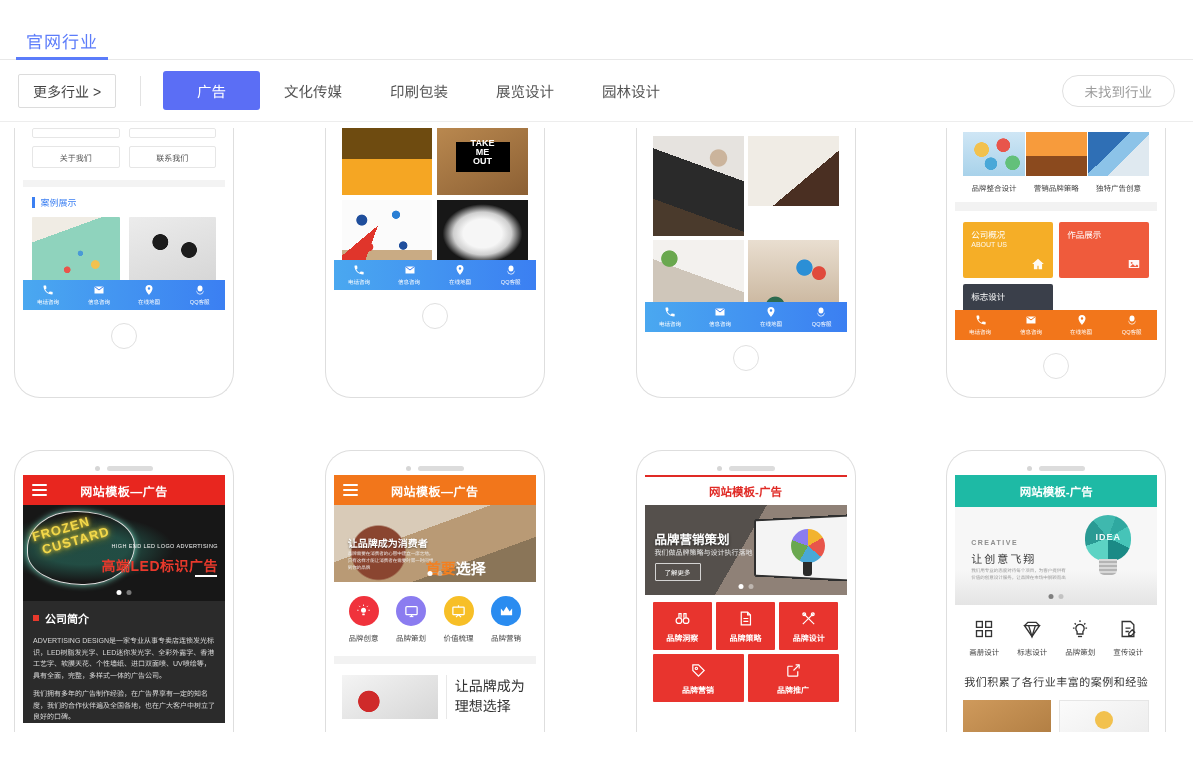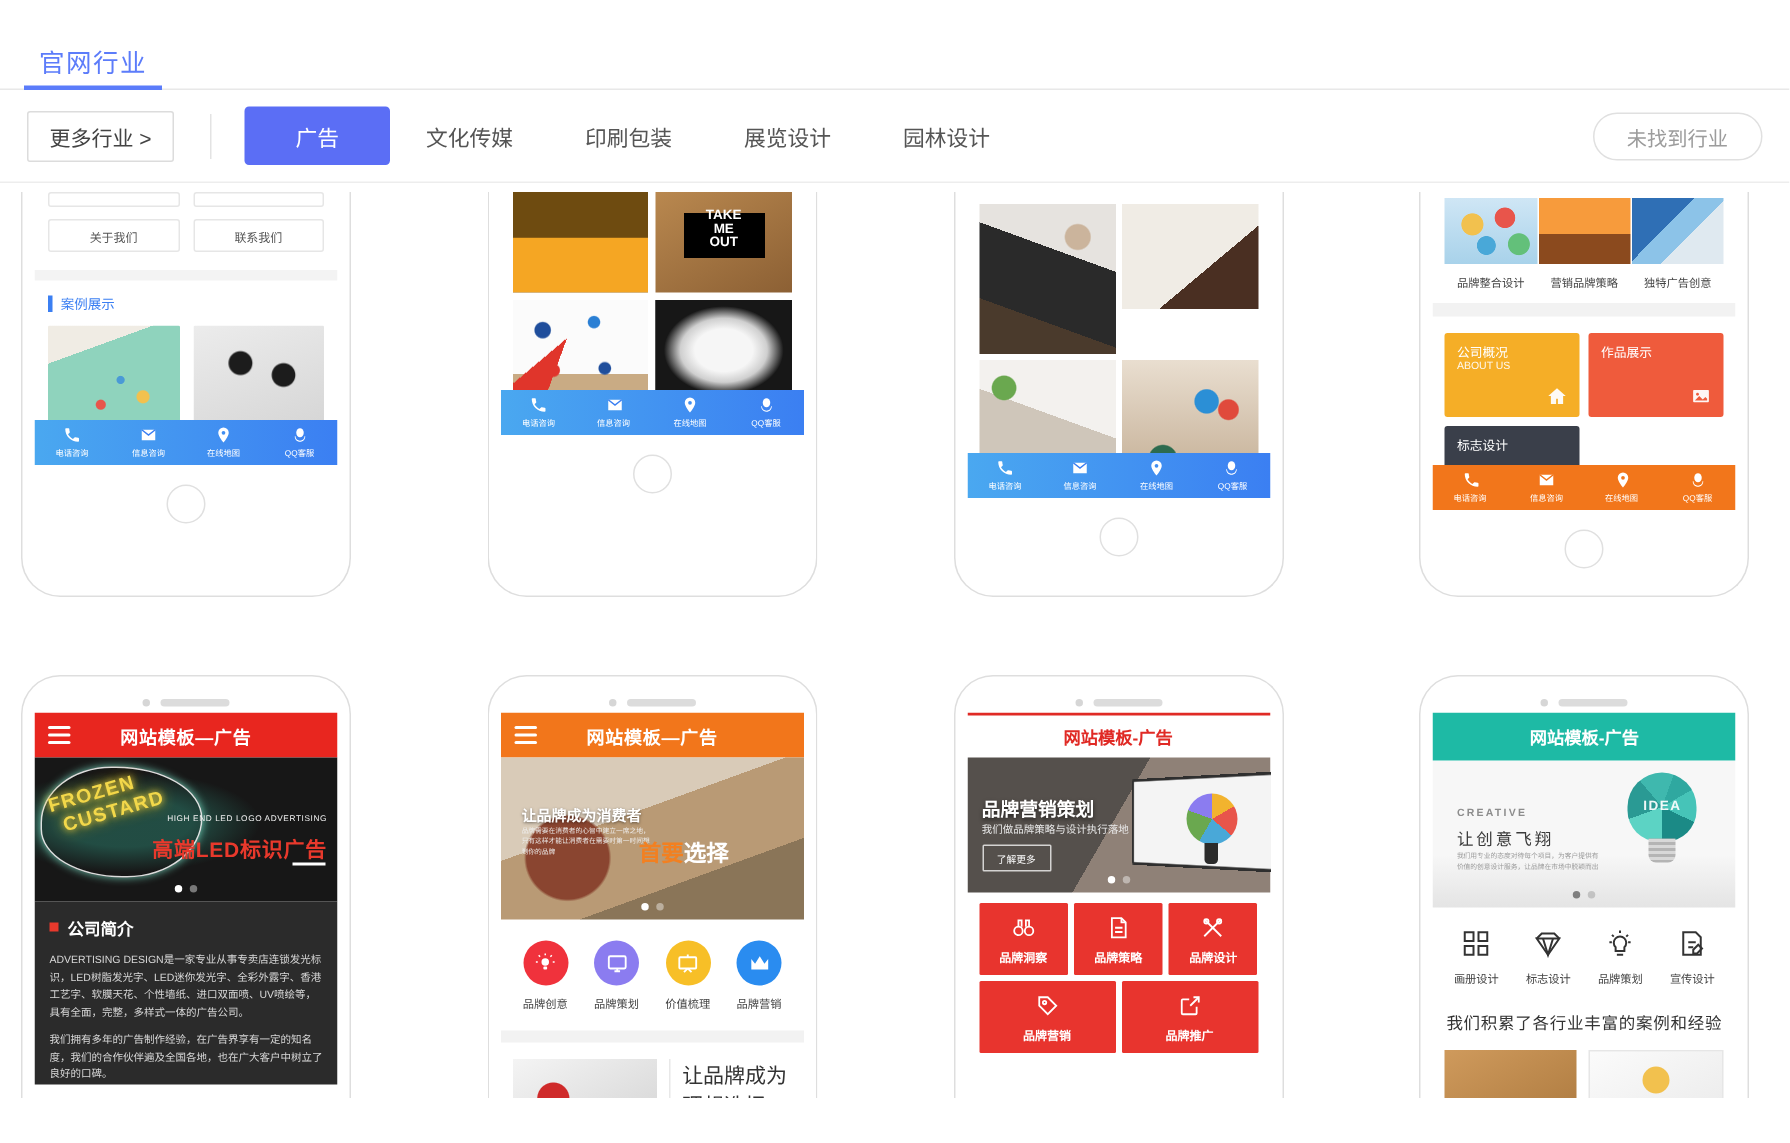--- a/index.html
+++ b/index.html
@@ -407,21 +407,21 @@
   .dots i { width: 5px; height: 5px; border-radius: 50%; background: rgba(255,255,255,.42); display:block; }
   .dots i.on { background: #fff; }
   .r2c1-body { background: #2b2b2b; padding: 9px 10px 0; min-height: 110px; }
   .r2c1-ttl { display: flex; align-items: center; gap: 6px; color: #fff; font-size: 11px; font-weight: bold; }
   .sq-red { width: 6px; height: 6px; background: #e8392c; display:block; }
   .r2c1-p { color: #d8d8d8; font-size: 7px; line-height: 11.5px; margin-top: 9px; }
   .r2c1-p + .r2c1-p { margin-top: 4px; }
 
   
   .r2c2-hero {
-    height: 108px; position: relative;
+    height: 77px; position: relative;
     background:
       radial-gradient(circle at 22% 62%, #8a4530 0 16%, transparent 17%),
       linear-gradient(160deg,#d9cbb8 0 38%, #b99a75 38% 70%, #8a7558 70% 100%);
     overflow: hidden;
   }
   .r2c2-h1 { position:absolute; left: 14px; top: 30px; color:#fff; font-size: 10px; font-weight: bold; text-shadow: 0 1px 2px rgba(0,0,0,.5); }
   .r2c2-sub { position:absolute; left: 14px; top: 45px; color:#f0f0f0; font-size: 4.5px; line-height: 7px; width: 86px; opacity:.95; }
   .r2c2-h2 { position:absolute; left: 92px; top: 52px; font-size: 15px; font-weight: bold; }
   .r2c2-h2 b { color: #f28021; }
   .r2c2-h2 em { color: #fff; font-style: normal; }

